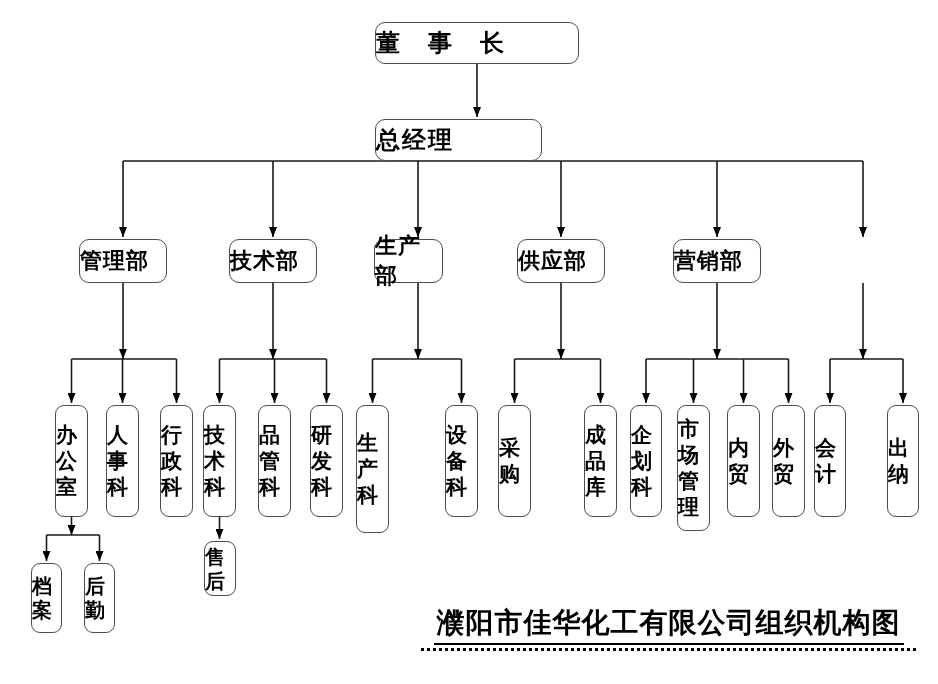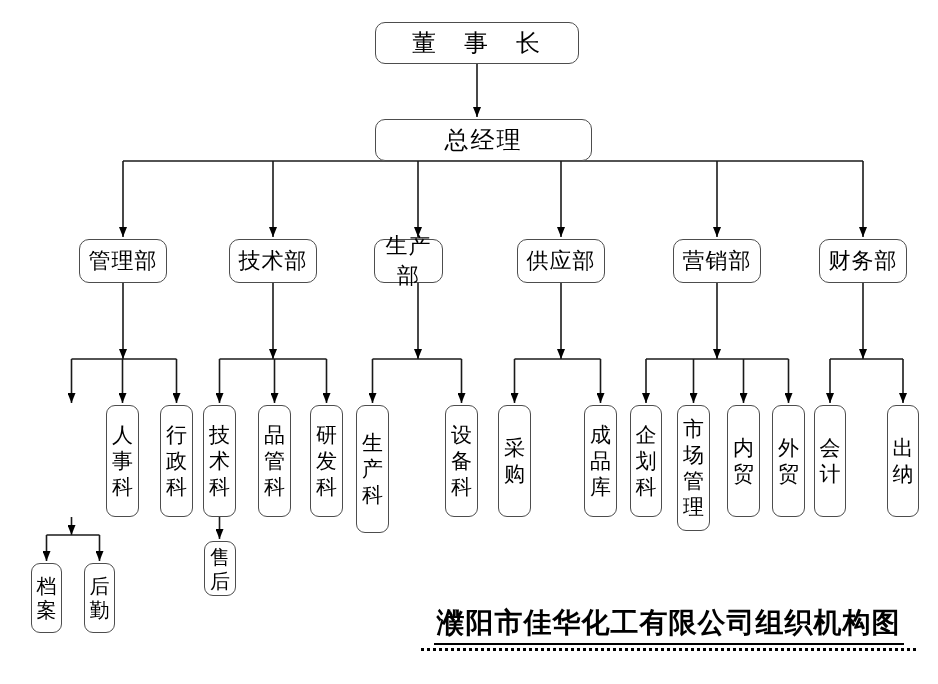--- a/index.html
+++ b/index.html
@@ -7,21 +7,21 @@
     position:relative;width:938px;height:684px;background:#ffffff;
     font-family:"Liberation Serif","DejaVu Serif",serif;color:#000;overflow:hidden;
   }
   #wires{position:absolute;left:0;top:0;pointer-events:none;}
   .box{
     position:absolute;box-sizing:border-box;background:#fff;
     border:1.5px solid #4d4d4d;border-radius:10px;
     display:flex;align-items:center;justify-content:center;
     z-index:2;
   }
-  .box span{display:block;width:100%;text-align:center;}
+  .box span{display:block;width:100%;font-weight:bold;}
   .lvl1 span{font-size:24px;letter-spacing:2px;word-spacing:18px;}
   .lvl2 span{font-size:24px;letter-spacing:2px;}
   .dept span{font-size:22px;letter-spacing:1px;}
   .vbox{border-radius:9px;}
   .vbox span{word-break:break-all;font-size:21px;line-height:26px;letter-spacing:0;}
   .vsmall span{font-size:20px;line-height:24px;word-break:break-all;}
   .title-wrap{
     position:absolute;left:421px;top:604px;width:495px;height:44px;
     text-align:center;border-bottom:3px dotted #000;z-index:2;
   }
@@ -89,43 +89,43 @@
       <line x1="46.5" y1="535" x2="46.5" y2="561" marker-end="url(#arw)"></line>
       <line x1="99.5" y1="535" x2="99.5" y2="561" marker-end="url(#arw)"></line>
 
       <line x1="219.5" y1="517" x2="219.5" y2="539" marker-end="url(#arw)"></line>
     </g>
   </svg>
 
   <div class="box lvl1" style="left:375px;top:22px;width:204px;height:42px">
     <span>董 事 长</span>
   </div>
-  <div class="box lvl2" style="left:375px;top:119px;width:217px;height:42px">
+  <div class="box lvl2" style="left:375px;top:119px;width:167px;height:42px">
     <span>总经理</span>
   </div>
 
   <div class="box dept" style="left:79px;top:239px;width:88px;height:44px">
     <span>管理部</span>
   </div>
   <div class="box dept" style="left:229px;top:239px;width:88px;height:44px">
     <span>技术部</span>
   </div>
   <div class="box dept" style="left:374px;top:239px;width:69px;height:44px">
     <span>生产部</span>
   </div>
   <div class="box dept" style="left:517px;top:239px;width:88px;height:44px">
     <span>供应部</span>
   </div>
   <div class="box dept" style="left:673px;top:239px;width:88px;height:44px">
     <span>营销部</span>
   </div>
-  <div class="box dept" style="left:819px;top:239px;width:88px;height:44px">
-    <span>财务部</span>
+
+  <div class="box vbox" style="left:55px;top:405px;width:33px;height:112px">
+    <span>办公室</span>
   </div>
-
   <div class="box vbox" style="left:106px;top:405px;width:33px;height:112px">
     <span>人事科</span>
   </div>
   <div class="box vbox" style="left:160px;top:405px;width:33px;height:112px">
     <span>行政科</span>
   </div>
   <div class="box vbox" style="left:203px;top:405px;width:33px;height:112px">
     <span>技术科</span>
   </div>
   <div class="box vbox" style="left:258px;top:405px;width:33px;height:112px">

